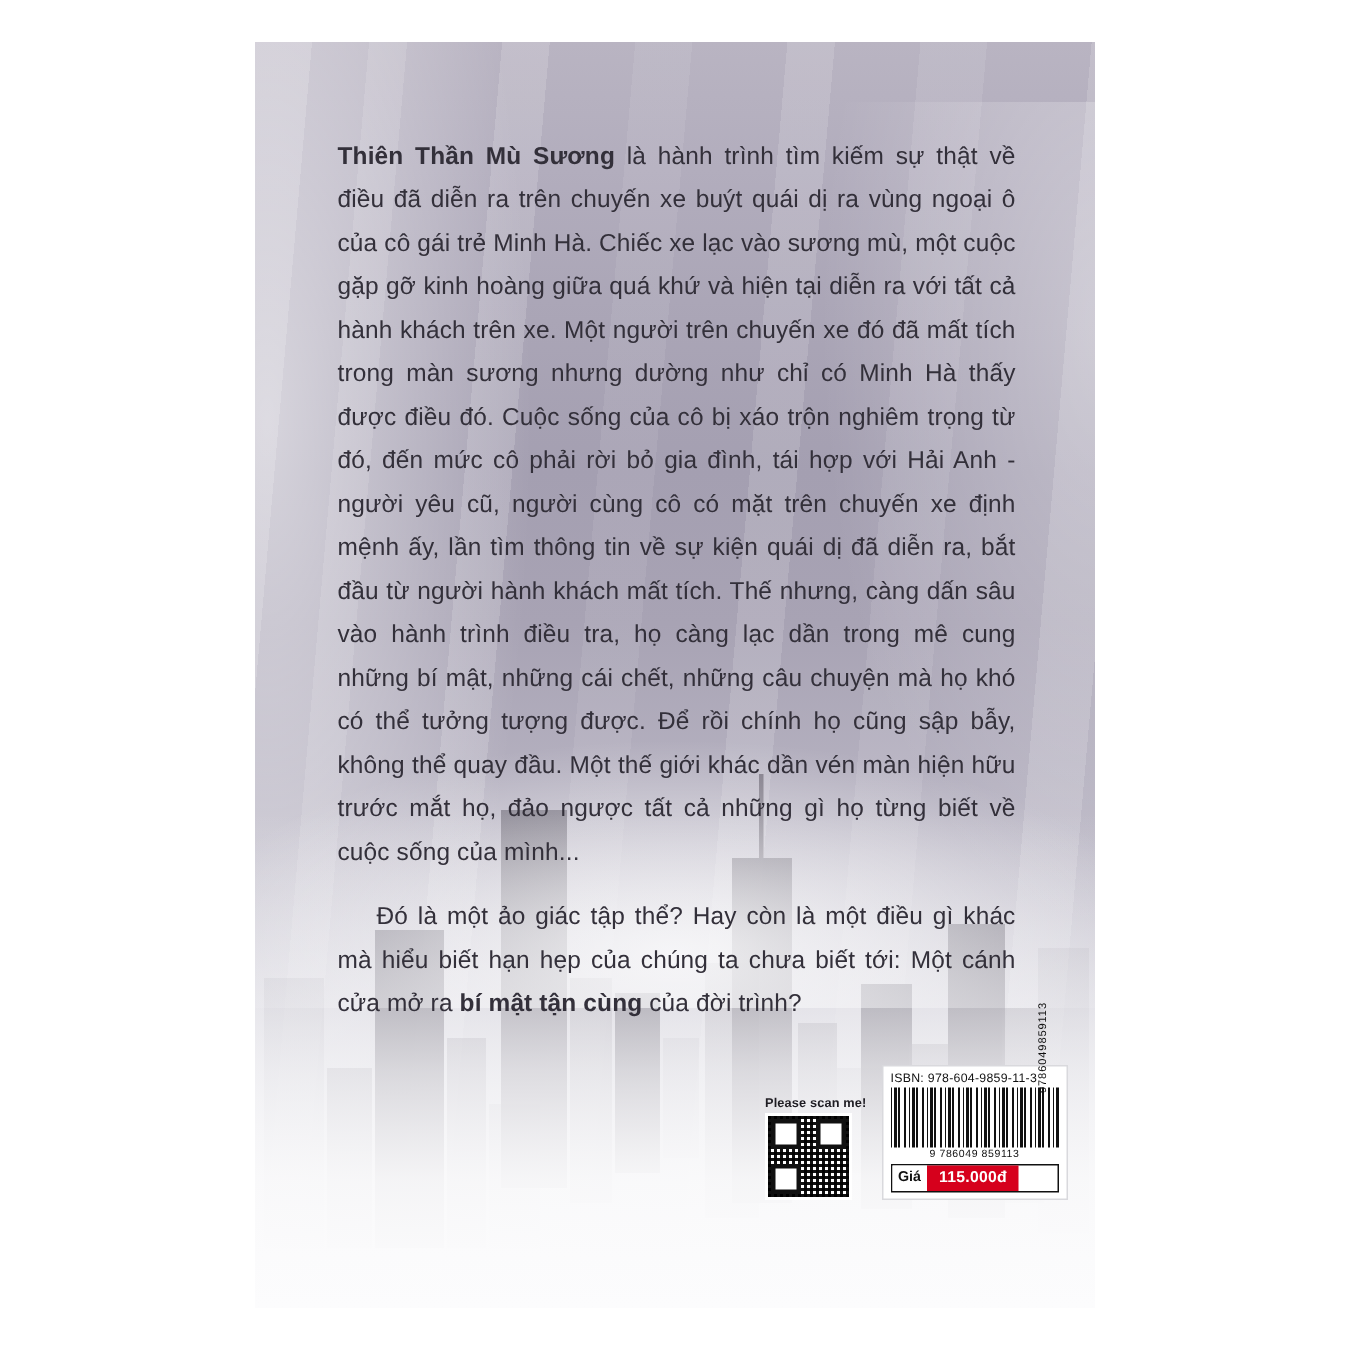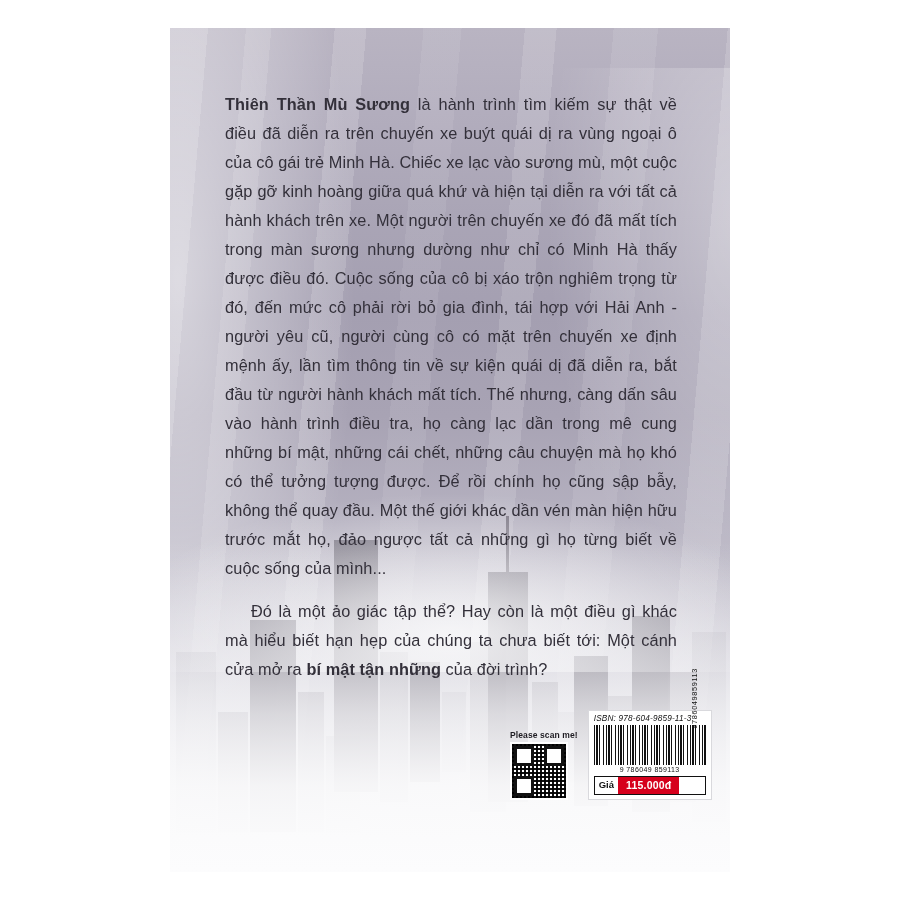--- a/index.html
+++ b/index.html
@@ -164,21 +164,20 @@
     background: #ffffff;
     padding: 3px 5px 4px 5px;
     border: 1px solid #d9d9dd;
   }
   .isbn {
     font-size: 8.2px;
     color: #111;
     letter-spacing: .2px;
     margin-bottom: 2px;
     font-family: "Liberation Sans", sans-serif;
-    font-style: italic;
   }
   .bars {
     width: 112px; height: 40px;
     background-image: repeating-linear-gradient(90deg,
       #111 0 1px, #fff 1px 2px, #111 2px 4px, #fff 4px 5px,
       #111 5px 6px, #fff 6px 9px, #111 9px 10px, #fff 10px 12px);
     position: relative;
   }
   .bars-digits {
     font-size: 7px;
@@ -256,21 +255,21 @@
     </div>
 
     <div class="fog-mid"></div>
     <div class="fog-bottom"></div>
 
     <div class="blurb">
       <p>
         <b>Thiên Thần Mù Sương</b><span> là hành trình tìm kiếm sự thật về điều đã diễn ra trên chuyến xe buýt quái dị ra vùng ngoại ô của cô gái trẻ Minh Hà. Chiếc xe lạc vào sương mù, một cuộc gặp gỡ kinh hoàng giữa quá khứ và hiện tại diễn ra với tất cả hành khách trên xe. Một người trên chuyến xe đó đã mất tích trong màn sương nhưng dường như chỉ có Minh Hà thấy được điều đó. Cuộc sống của cô bị xáo trộn nghiêm trọng từ đó, đến mức cô phải rời bỏ gia đình, tái hợp với Hải Anh - người yêu cũ, người cùng cô có mặt trên chuyến xe định mệnh ấy, lần tìm thông tin về sự kiện quái dị đã diễn ra, bắt đầu từ người hành khách mất tích. Thế nhưng, càng dấn sâu vào hành trình điều tra, họ càng lạc dần trong mê cung những bí mật, những cái chết, những câu chuyện mà họ khó có thể tưởng tượng được. Để rồi chính họ cũng sập bẫy, không thể quay đầu. Một thế giới khác dần vén màn hiện hữu trước mắt họ, đảo ngược tất cả những gì họ từng biết về cuộc sống của mình...</span>
       </p>
       <p class="indent">
-        <span>Đó là một ảo giác tập thể? Hay còn là một điều gì khác mà hiểu biết hạn hẹp của chúng ta chưa biết tới: Một cánh cửa mở ra </span><b>bí mật tận những</b><span> của đời trình?</span>
+        <span>Đó là một ảo giác tập thể? Hay còn là một điều gì khác mà hiểu biết hạn hẹp của chúng ta chưa biết tới: Một cánh cửa mở ra </span><b>bí mật tận cùng</b><span> của đời trình?</span>
       </p>
     </div>
 
     <div class="bottom-strip">
 
       <div class="qr-box">
         <div class="qr-caption">Please scan me!</div>
         <div class="qr">
           <div class="qr-eye3"></div>
         </div>

